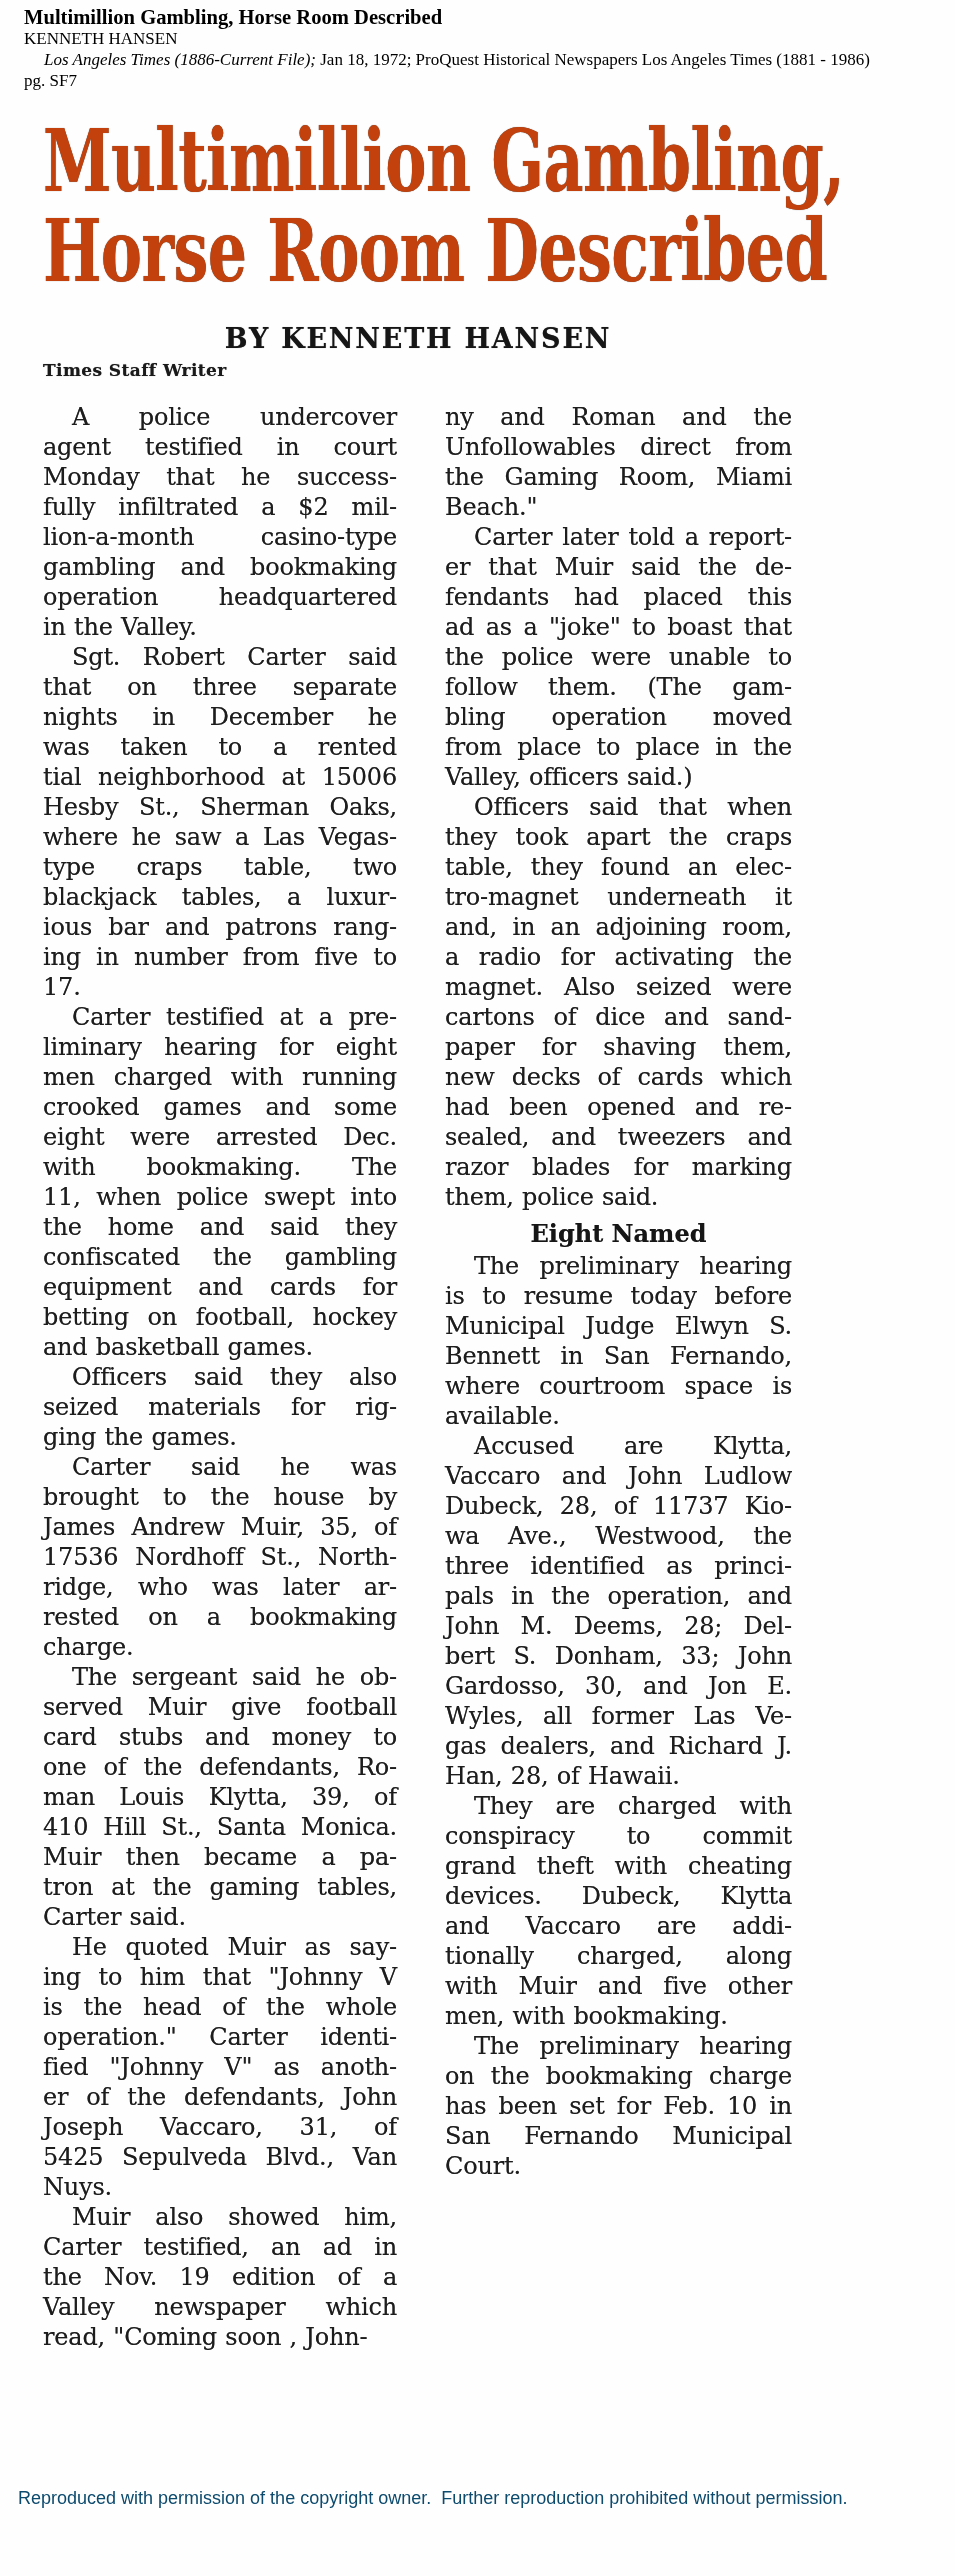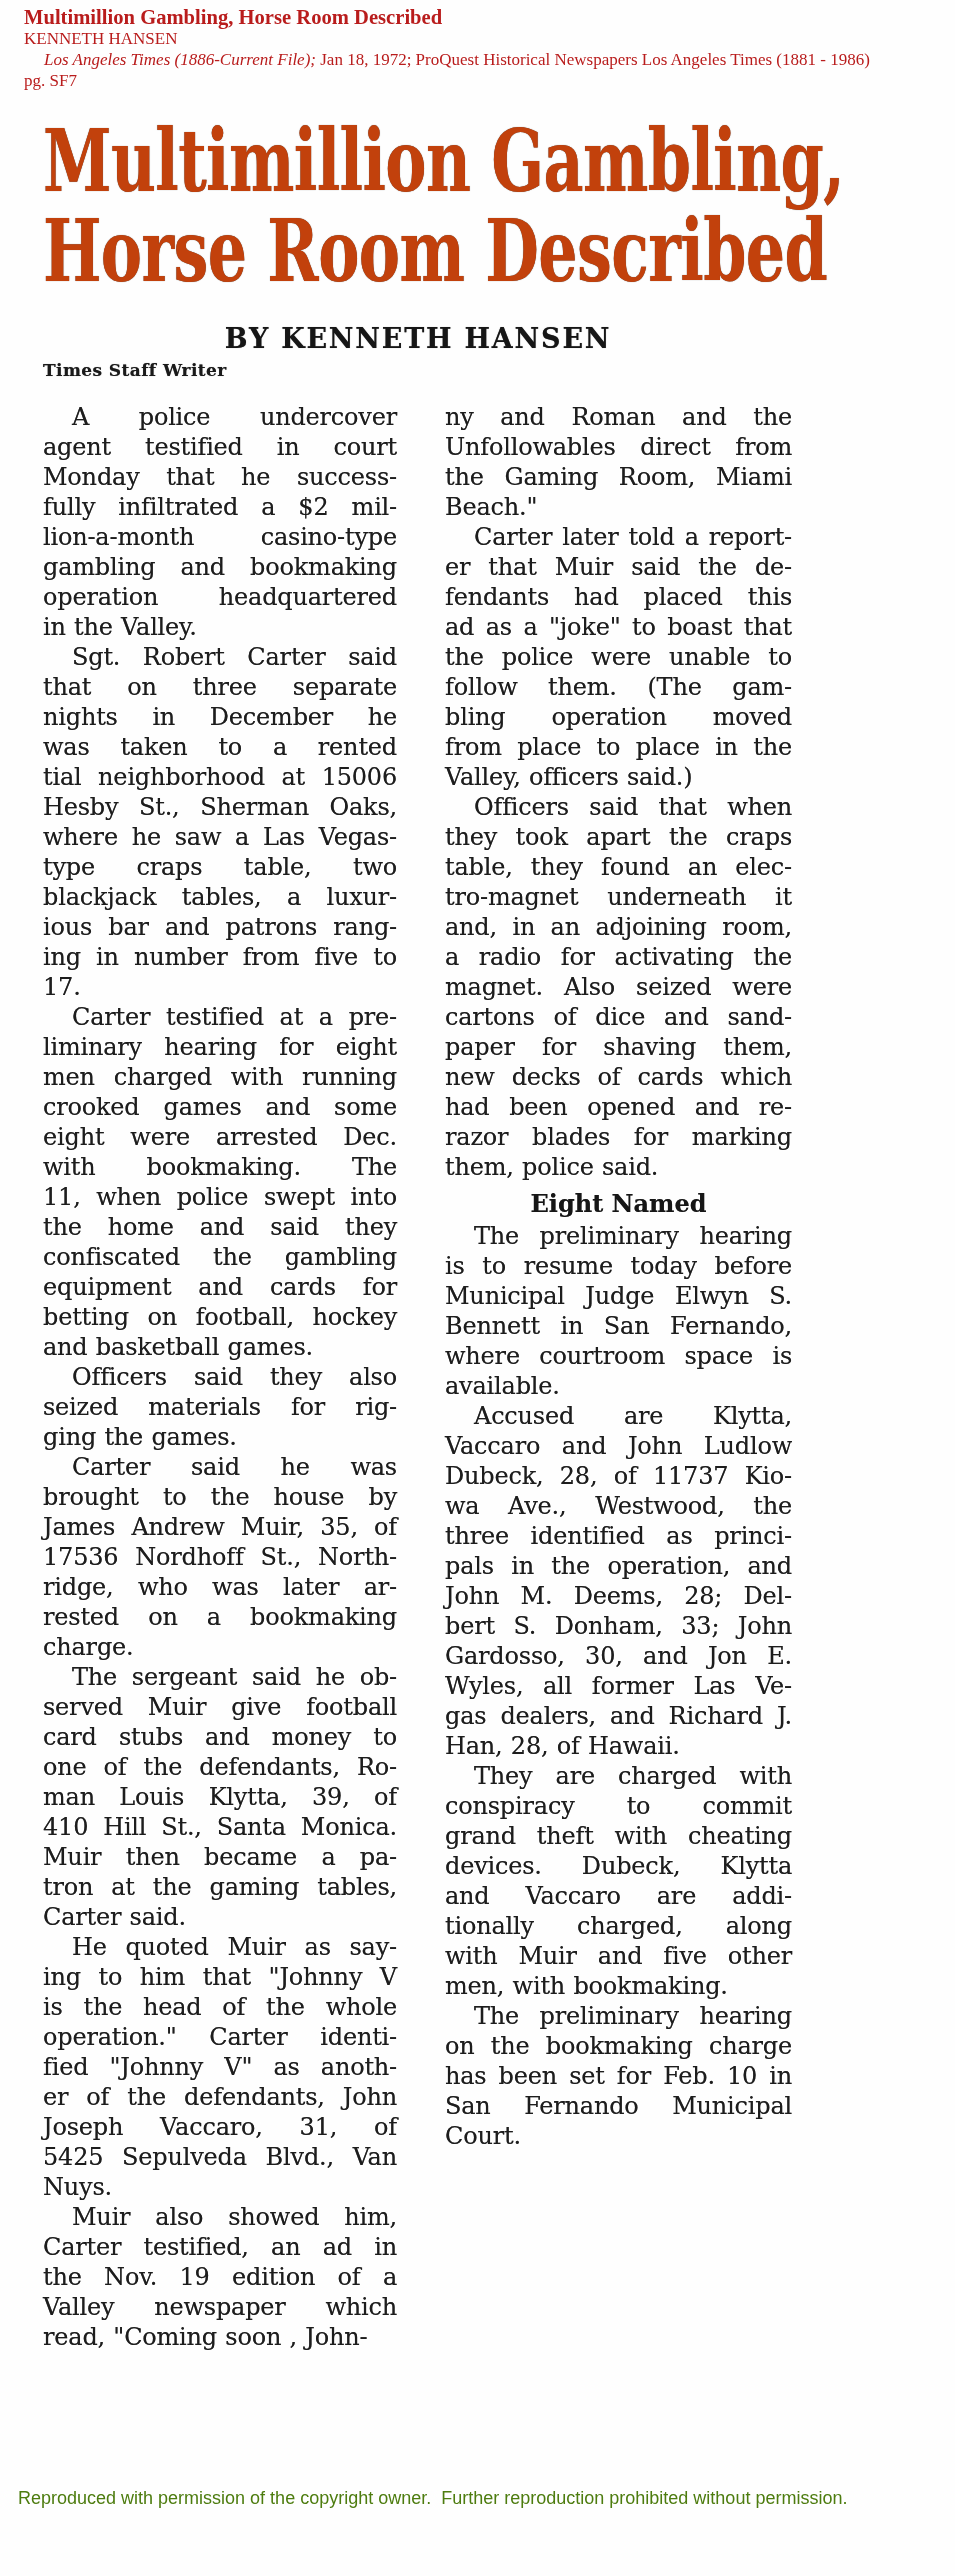--- a/index.html
+++ b/index.html
@@ -4,21 +4,21 @@
 <style>
   html, body { margin:0; padding:0; }
   body {
     width:955px; height:2576px;
     background:#ffffff;
     font-family:"DejaVu Serif", serif;
     color:#1b1b1b;
   }
   .page { position:relative; width:955px; height:2576px; overflow:hidden; background:#fefefe; }
 
-  .citation { margin:5.4px 0 0 24px; font-family:"Liberation Serif", serif; color:#b91c1c; }
+  .citation { margin:5.4px 0 0 24px; font-family:"Liberation Serif", serif; color:#000000; }
   .c-title  { font-weight:bold; font-size:20.6px; line-height:24px; }
   .c-author { font-size:17px; line-height:20.6px; }
   .c-source { font-size:17px; line-height:20.6px; }
   .c-source .it { font-style:italic;margin-left:20px; }
   .c-page   { font-size:17px; line-height:20.6px; }
 
   .headline {
     margin:25px 0 0 43px;
     font-size:86px; line-height:90px;
     font-weight:bold; letter-spacing:-0.9px; color:#c2410c;
@@ -53,21 +53,21 @@
   .line.para-start { text-indent:29px; }
   .col-heading {
     font-size:24px; line-height:30px; font-weight:bold; text-align:center;
     margin:7.2px 0 1.8px; color:#161616;
     text-shadow:0 0 0.6px rgba(10,10,10,.6);
   }
 
   .footer {
     position:absolute; left:18px; top:2488px; width:903px;
     font-family:"Liberation Sans", sans-serif;
-    font-size:18px; color:#4d7c0f; white-space:pre-wrap;
+    font-size:18px; color:#0c4a6e; white-space:pre-wrap;
   }
 </style>
 </head>
 <body>
 
 <div class="page">
 
   <div class="citation">
     <div class="c-title">Multimillion Gambling, Horse Room Described</div>
     <div class="c-author">KENNETH HANSEN</div>
@@ -190,20 +190,21 @@
           <div class="line">they took apart the craps</div>
           <div class="line">table, they found an elec-</div>
           <div class="line">tro-magnet underneath it</div>
           <div class="line">and, in an adjoining room,</div>
           <div class="line">a radio for activating the</div>
           <div class="line">magnet. Also seized were</div>
           <div class="line">cartons of dice and sand-</div>
           <div class="line">paper for shaving them,</div>
           <div class="line">new decks of cards which</div>
           <div class="line">had been opened and re-</div>
+          <div class="line">sealed, and tweezers and</div>
           <div class="line">razor blades for marking</div>
           <div class="line para-end">them, police said.</div>
         </div>
         <div class="col-heading">Eight Named</div>
         <div class="paragraph">
           <div class="line para-start">The preliminary hearing</div>
           <div class="line">is to resume today before</div>
           <div class="line">Municipal Judge Elwyn S.</div>
           <div class="line">Bennett in San Fernando,</div>
           <div class="line">where courtroom space is</div>

